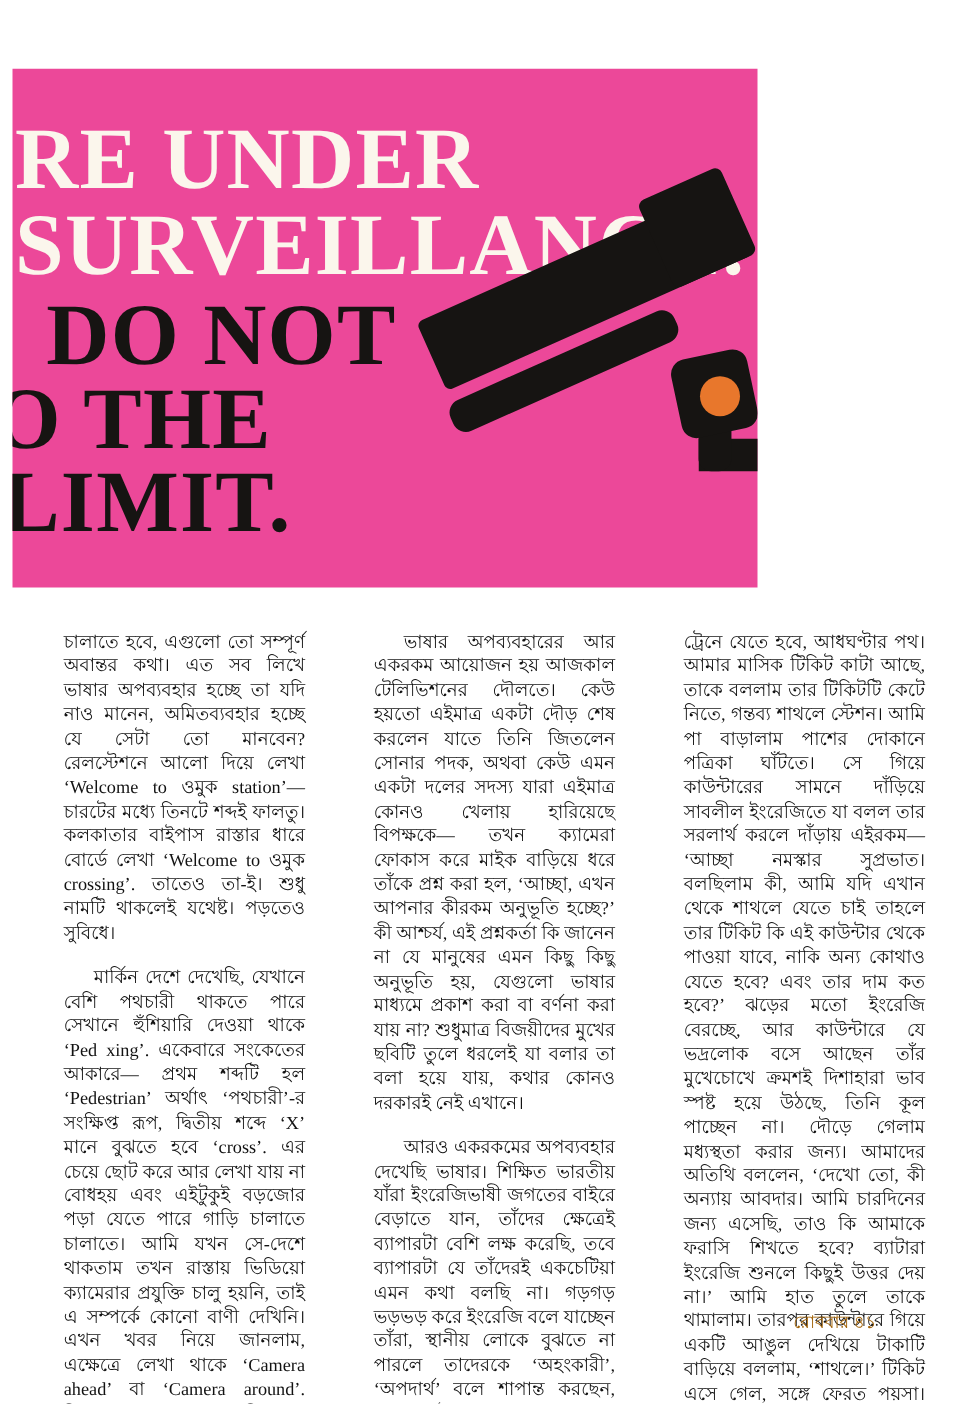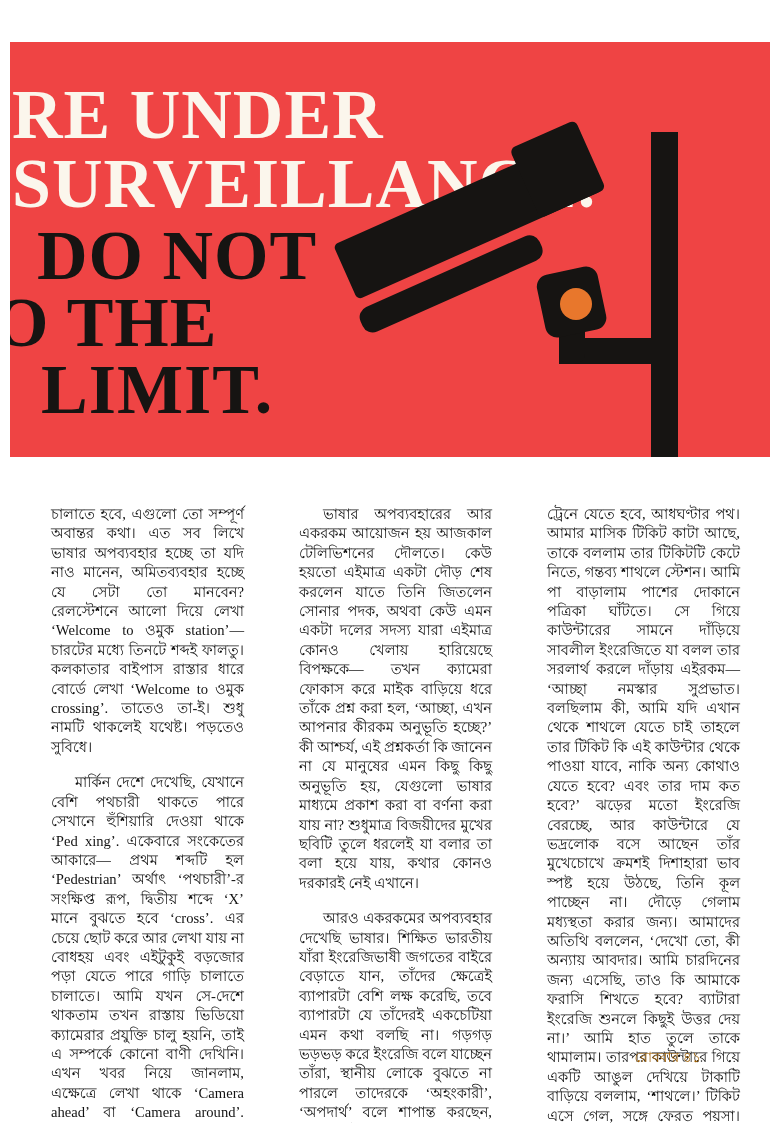--- a/index.html
+++ b/index.html
@@ -2,35 +2,35 @@
 <html><head>
 <meta charset="utf-8">
 <style>
   html, body { margin:0; padding:0; background:#ffffff; }
   .page {
     position:relative; width:770px; height:1123px; background:#ffffff;
     overflow:hidden; font-family:"Liberation Serif","DejaVu Serif",serif;
   }
   
   .banner {
-    position:absolute; left:10px; top:42px; width:761px; height:415px;
-    background:#ef4444; overflow:hidden;
+    position:absolute; left:10px; top:55px; width:596px; height:415px;
+    background:#ec4899; overflow:hidden;
   }
   .banner-line {
     position:absolute; white-space:nowrap; line-height:1;
     font-family:"Liberation Serif","DejaVu Serif",serif;
     font-weight:bold; font-size:70px; letter-spacing:1px;
   }
   .banner-line.light { color:#FBF6EC; }
   .banner-line.dark  { color:#161412; }
   .bl1 { left:2px;   top:38px; }
   .bl2 { left:2px;   top:107px; }
   .bl3 { left:27px;  top:179px; }
   .bl4 { left:-16px; top:246px; }
-  .bl5 { left:-9px;  top:313px;padding-left:40px; }
+  .bl5 { left:-9px;  top:313px; }
   .camera-svg { position:absolute; left:0; top:0; width:680px; height:415px; }
   
   .columns {
     position:absolute; left:35px; top:489px; width:722px;
     display:flex; gap:23px;
   }
   .col {
     width:225px; flex:0 0 225px;
     font-size:14.6px; line-height:19.4px; text-align:justify;
     color:#121212;

